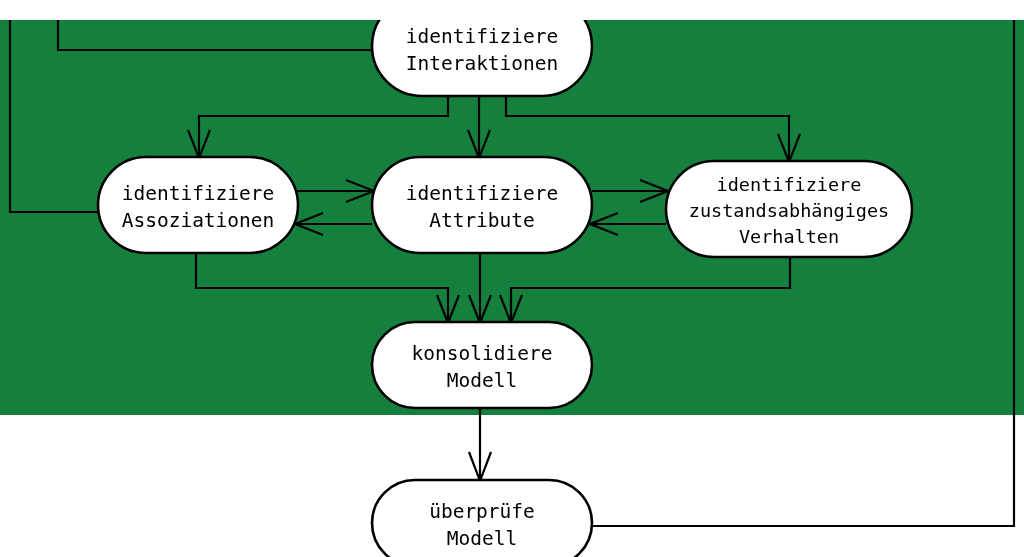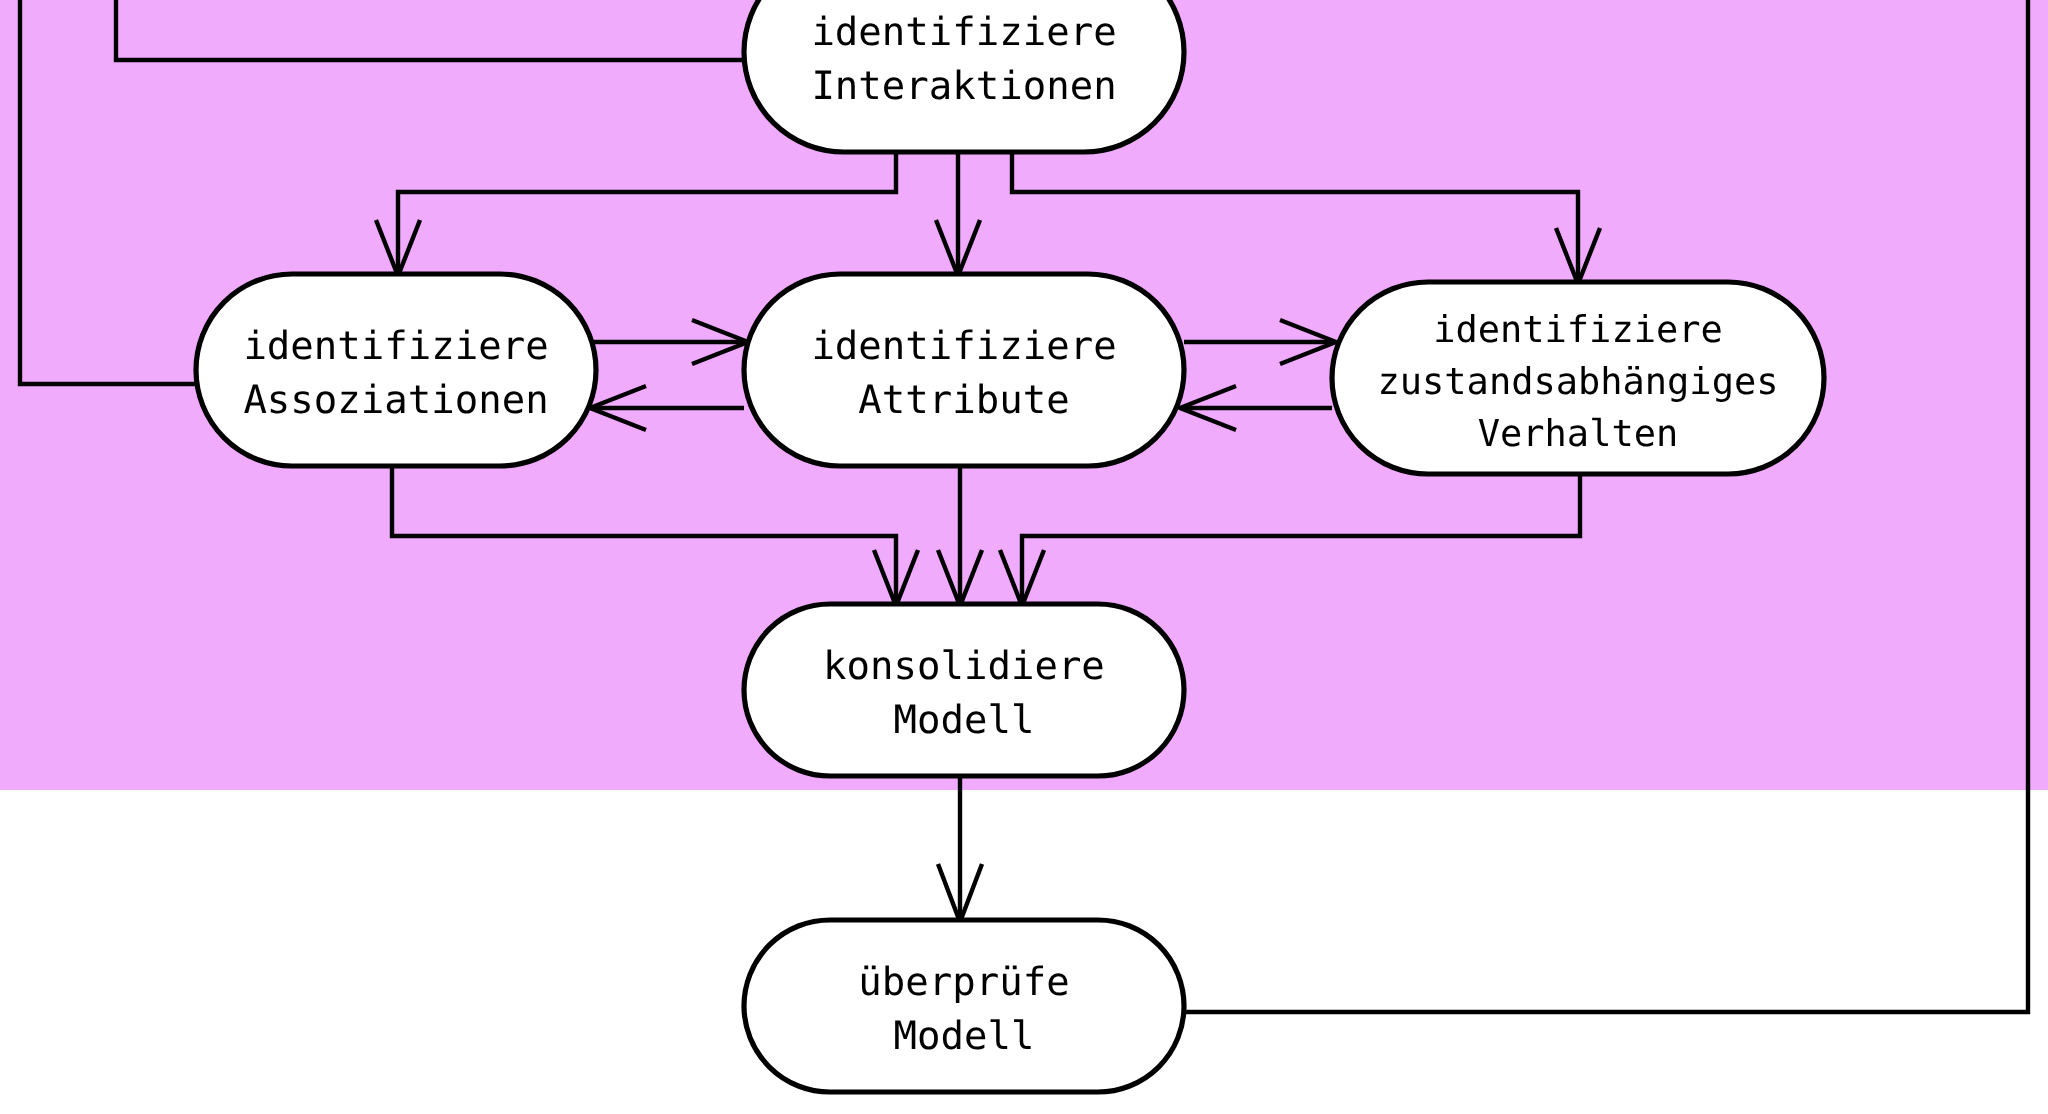--- a/index.html
+++ b/index.html
@@ -1,18 +1,18 @@
 <!DOCTYPE html>
 <html><head>
 <meta charset="utf-8">
 <style>
   html,body{margin:0;padding:0;background:#ffffff;}
   body{width:1024px;height:557px;overflow:hidden;
        font-family:"DejaVu Sans Mono","Liberation Mono",monospace;}
-  #stage{position:relative;width:1024px;height:395px;background:#f0abfc;}
+  #stage{position:relative;width:1024px;height:395px;background:#15803d;margin-top:20px;}
   svg#diagram{position:absolute;left:0;top:0;width:1024px;height:557px;}
   .node-shape{fill:#ffffff;stroke:#000000;stroke-width:2.6;}
   .edge{fill:none;stroke:#000000;stroke-width:2.2;}
   .arrowhead{fill:none;stroke:#000000;stroke-width:2.2;stroke-linecap:butt;}
   .node-label{font-family:"DejaVu Sans Mono","Liberation Mono",monospace;
               font-size:19.5px;fill:#000;text-anchor:middle;
               dominant-baseline:middle;letter-spacing:0px;}
   .node-label.small{font-size:18.5px;}
 </style>
 </head>

